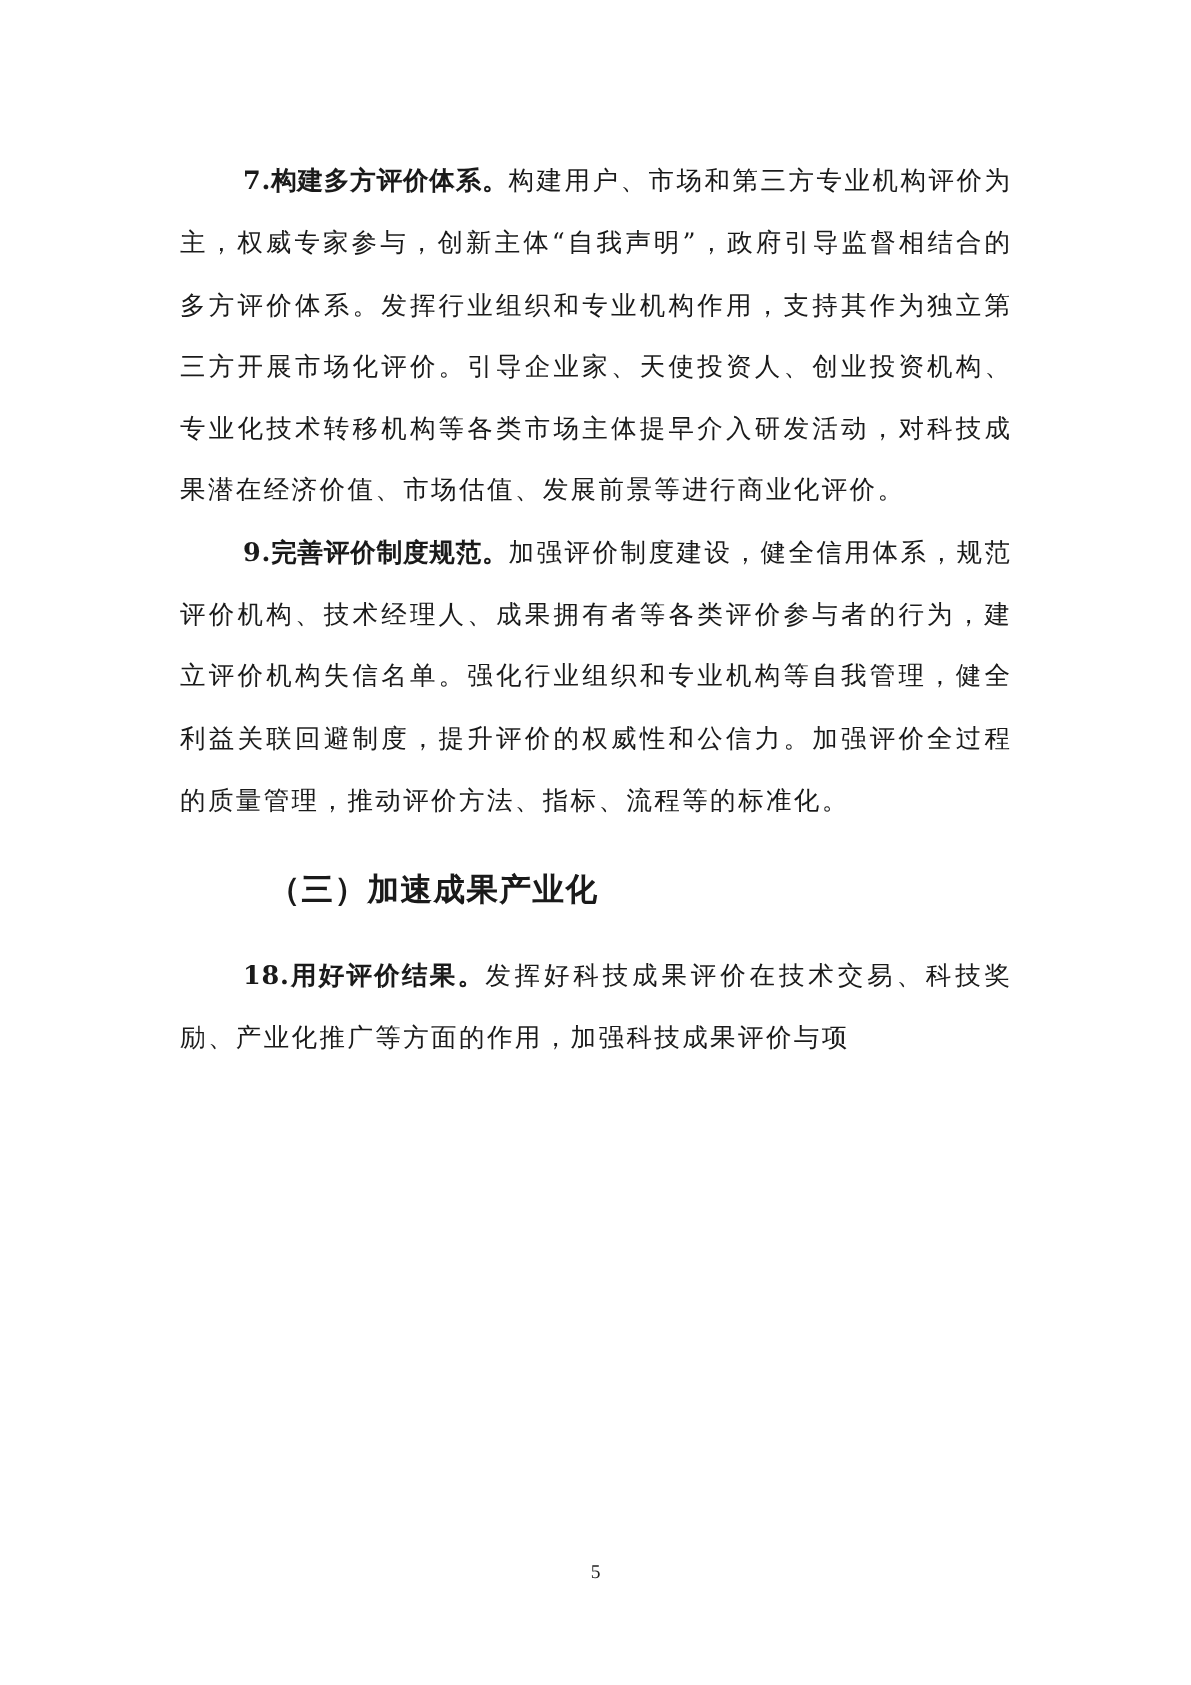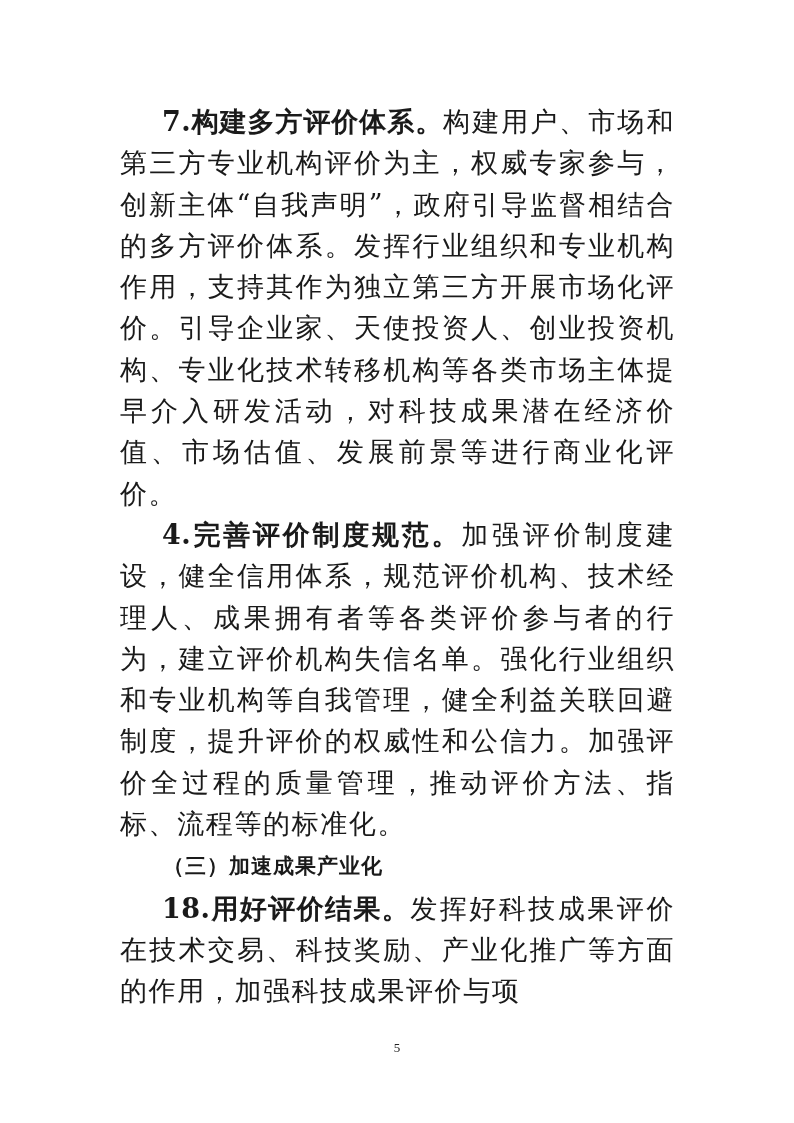--- a/index.html
+++ b/index.html
@@ -16,33 +16,33 @@
       color: #1a1a1a;
     }
     .page-body {
       position: absolute;
       left: 120px;
       top: 101px;
       width: 555px;
     }
     .para {
       margin: 0;
-      font-size: 27px;
+      font-size: 17px;
       line-height: 41.3px;
       text-align: justify;
       text-justify: inter-character;
       letter-spacing: 1.6px;
       text-indent: 42px;
     }
     .para .lead {
       font-weight: bold;
       letter-spacing: 0.5px;
     }
     .section-heading {
-      margin: 1px;
+      margin: 17px;
       font-size: 21px;
       line-height: 41.3px;
       font-weight: bold;
       text-indent: 42px;
       letter-spacing: 1px;
     }
     .page-number {
       position: absolute;
       left: 0;
       width: 794px;
@@ -52,21 +52,21 @@
       font-size: 13px;
       color: #222;
     }
   </style>
 </head>
 <body>
 
 <div class="page-body">
   <p class="para"><span class="lead">7.构建多方评价体系。</span><span>构建用户、市场和第三方专业机构评价为主，权威专家参与，创新主体“自我声明”，政府引导监督相结合的多方评价体系。发挥行业组织和专业机构作用，支持其作为独立第三方开展市场化评价。引导企业家、天使投资人、创业投资机构、专业化技术转移机构等各类市场主体提早介入研发活动，对科技成果潜在经济价值、市场估值、发展前景等进行商业化评价。</span></p>
 
-  <p class="para"><span class="lead">4.完善评价制度规范。</span><span>加强评价制度建设，健全信用体系，规范评价机构、技术经理人、成果拥有者等各类评价参与者的行为，建立评价机构失信名单。强化行业组织和专业机构等自我管理，健全利益关联回避制度，提升评价的权威性和公信力。加强评价全过程的质量管理，推动评价方法、指标、流程等的标准化。</span></p>
+  <p class="para"><span class="lead">9.完善评价制度规范。</span><span>加强评价制度建设，健全信用体系，规范评价机构、技术经理人、成果拥有者等各类评价参与者的行为，建立评价机构失信名单。强化行业组织和专业机构等自我管理，健全利益关联回避制度，提升评价的权威性和公信力。加强评价全过程的质量管理，推动评价方法、指标、流程等的标准化。</span></p>
 
 
   <h3 class="section-heading">（三）加速成果产业化</h3>
 
   <p class="para"><span class="lead">18.用好评价结果。</span><span>发挥好科技成果评价在技术交易、科技奖励、产业化推广等方面的作用，加强科技成果评价与项</span></p>
 </div>
 
 <div class="page-number">5</div>
 
 </body></html>

